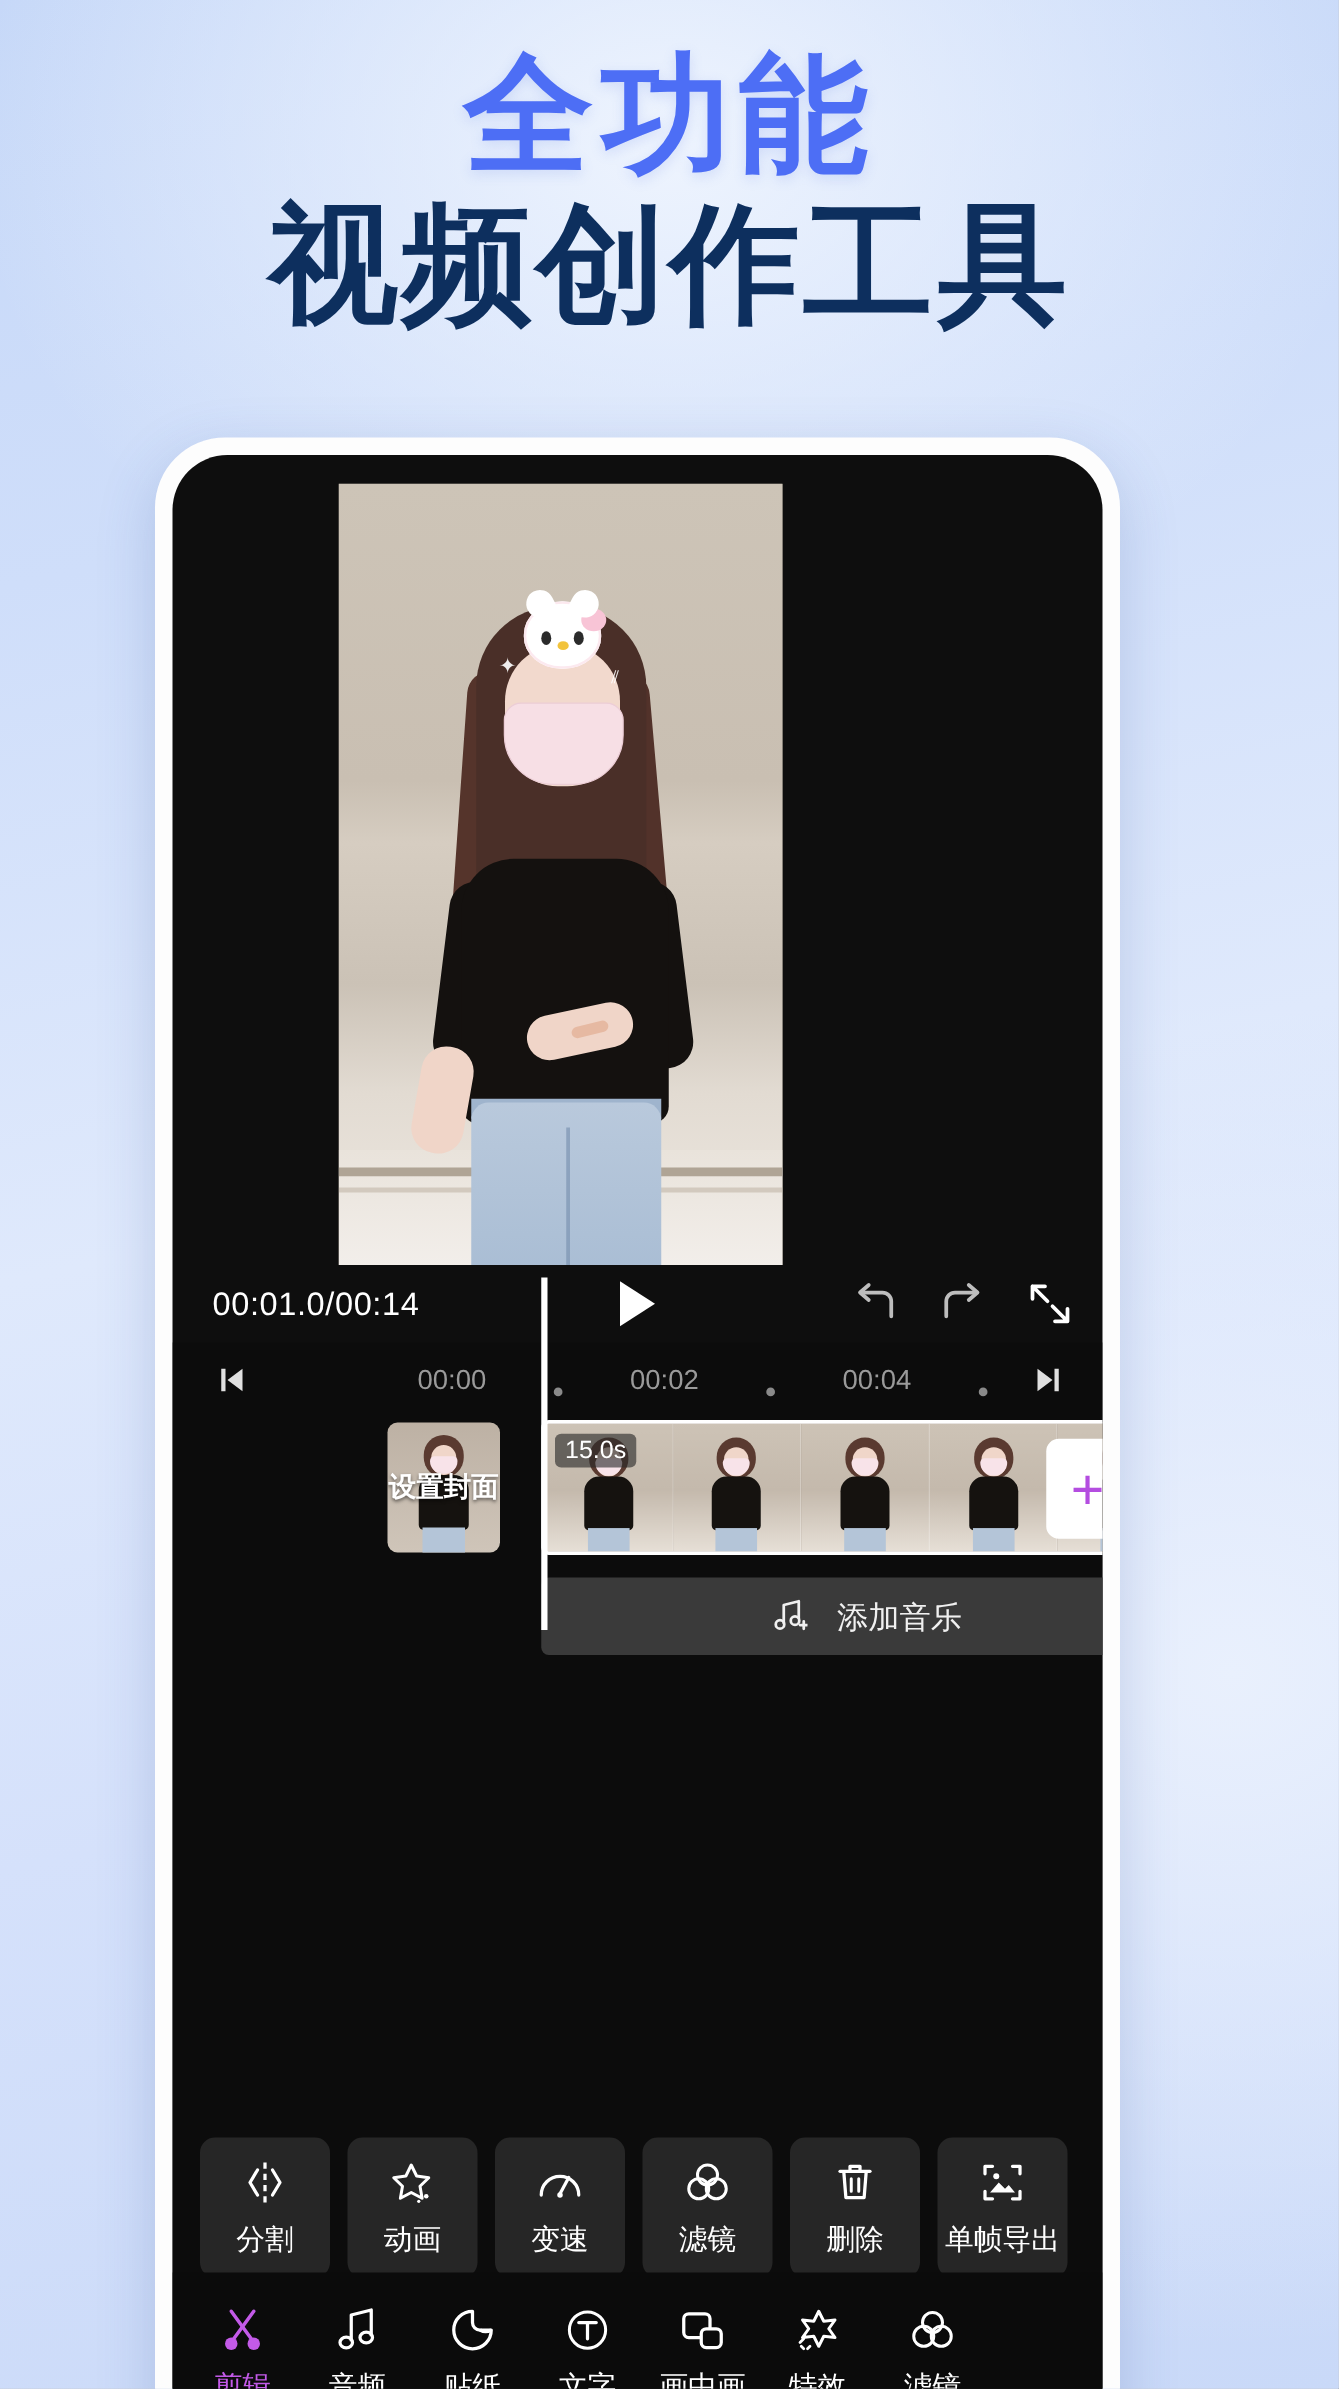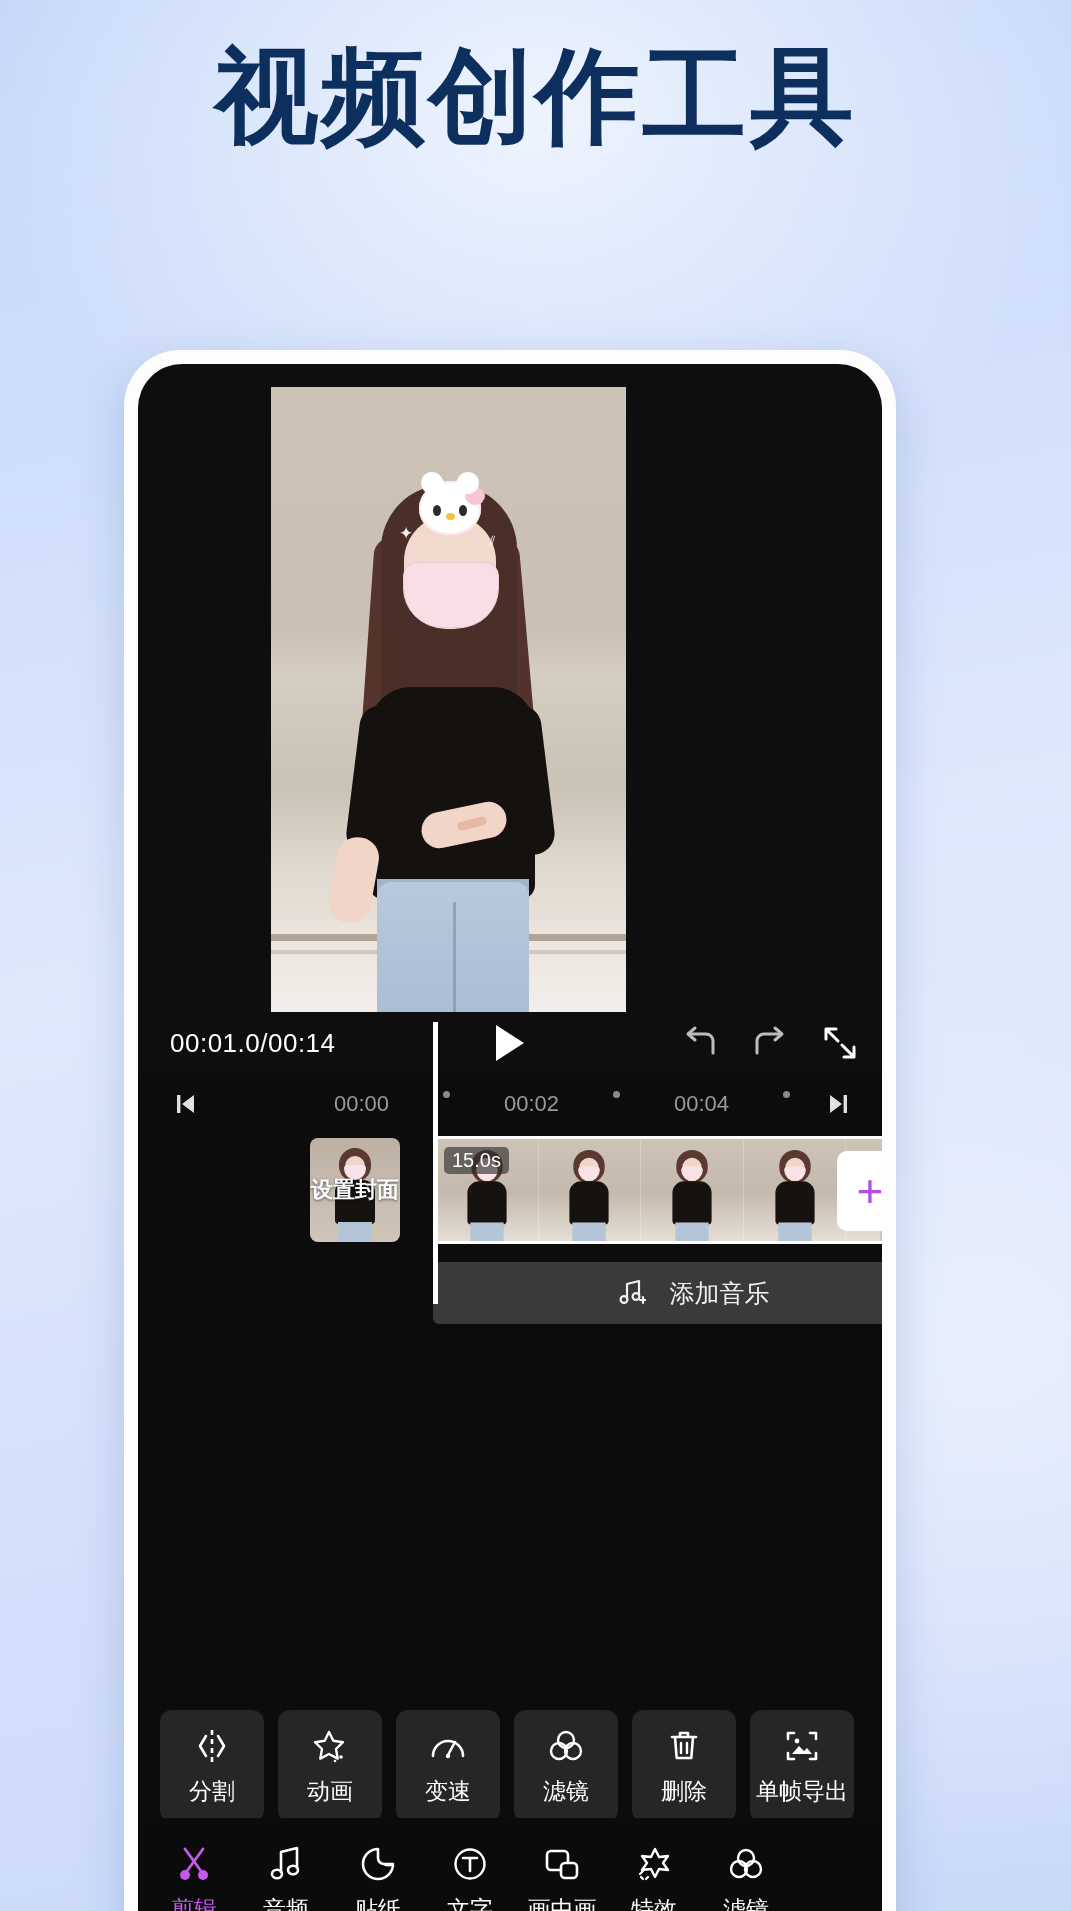--- a/index.html
+++ b/index.html
@@ -110,21 +110,21 @@
   .play-btn{ position:absolute; left:50%; transform:translateX(-50%); cursor:pointer; }
   .play-tri{ width:0;height:0;border-left:28px solid #fff;border-top:18px solid transparent;border-bottom:18px solid transparent; }
   .ctrl-right{ position:absolute; right:22px; display:flex; gap:30px; align-items:center; }
   .ctrl-right .ic{ width:40px; height:36px; cursor:pointer; }
 
   
   .tl-wrap{ position:absolute; left:0; top:710px; width:100%; bottom:0; background:#0c0c0c; }
   .ruler{ position:relative; height:60px; display:flex; align-items:center; }
   .ruler .jumps{ position:absolute; left:30px; width:36px; height:30px; cursor:pointer; }
   .ruler .jumpe{ position:absolute; right:26px; width:36px; height:30px; cursor:pointer; }
-  .ruler .marks{ position:absolute; left:196px; right:92px; display:flex; align-items:flex-start;
+  .ruler .marks{ position:absolute; left:196px; right:92px; display:flex; align-items:flex-end;
     justify-content:space-between; color:#9a9a9a; font-size:22px; }
   .dotm{ width:7px; height:7px; background:#8a8a8a; border-radius:50%; }
 
   .track-row{ position:relative; height:108px; margin-top:4px; display:flex; align-items:center; }
   .mute-btn{ position:absolute; left:42px; top:2px; width:110px; text-align:center; cursor:pointer; }
   .mute-btn .lbl{ color:#e6e6e6; font-size:21px; margin-top:8px; }
   .cover-thumb{
     position:absolute; left:172px; top:0; width:90px; height:104px; border-radius:8px;
     overflow:hidden; background:linear-gradient(180deg,#bdb1a4,#cfc5b9);
     display:flex; align-items:center; justify-content:center; cursor:pointer;
@@ -187,20 +187,21 @@
     color:#ffffff; cursor:pointer;
   }
   .nav-item .n-lbl{ font-size:23px; white-space:nowrap; }
   .nav-item svg{ width:40px; height:40px; }
   .nav-item.active{ color:#c35ae8; }
 </style>
 </head>
 <body>
 
 <div class="hero">
+  <div class="hero-l1">全功能</div>
   <div class="hero-l2">视频创作工具</div>
 </div>
 
 <div class="phone">
   <div class="screen">
 
 
     <div class="preview">
       <div class="vwall"></div>
       <div class="vfloor"></div>

